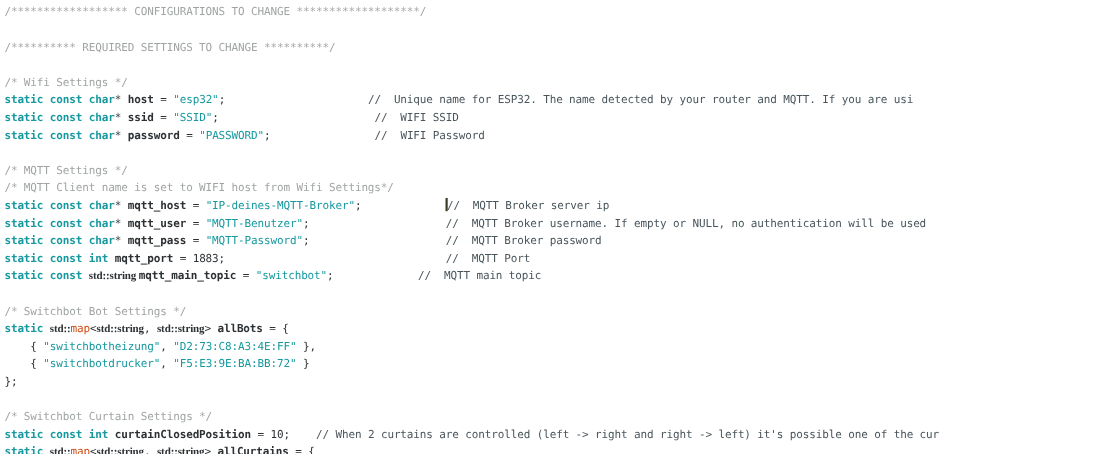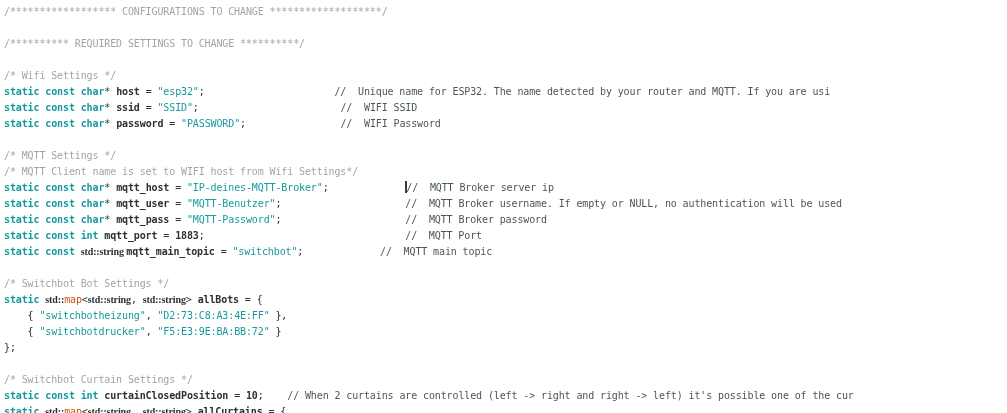--- a/index.html
+++ b/index.html
@@ -26,21 +26,21 @@
     background: #ffffff;
   }
   .code-line {
     height: 16px;
     white-space: pre;
   }
   .tok-k  { color: var(--c-keyword); font-weight: bold; }
   .tok-s  { color: var(--c-string); }
   .tok-i  { color: var(--c-ident); font-weight: bold; }
   .tok-t  { color: var(--c-ident); font-weight: bold; font-family: Liberation Serif, serif; }
-  .tok-n  { color: var(--c-ident); font-weight: bold; }
+  .tok-n  { color: var(--c-ident); font-weight: normal; }
   .tok-o  { color: var(--c-op); }
   .tok-cb { color: var(--c-block-comment); }
   .tok-cl { color: var(--c-line-comment); text-align: center; }
   .tok-m  { color: var(--c-map); margin-top: 44px; }
   .tok-sp { color: transparent; }
   .cursor {
     display: inline-block;
     width: 2px;
     height: 12px;
     margin-right: -1px;

